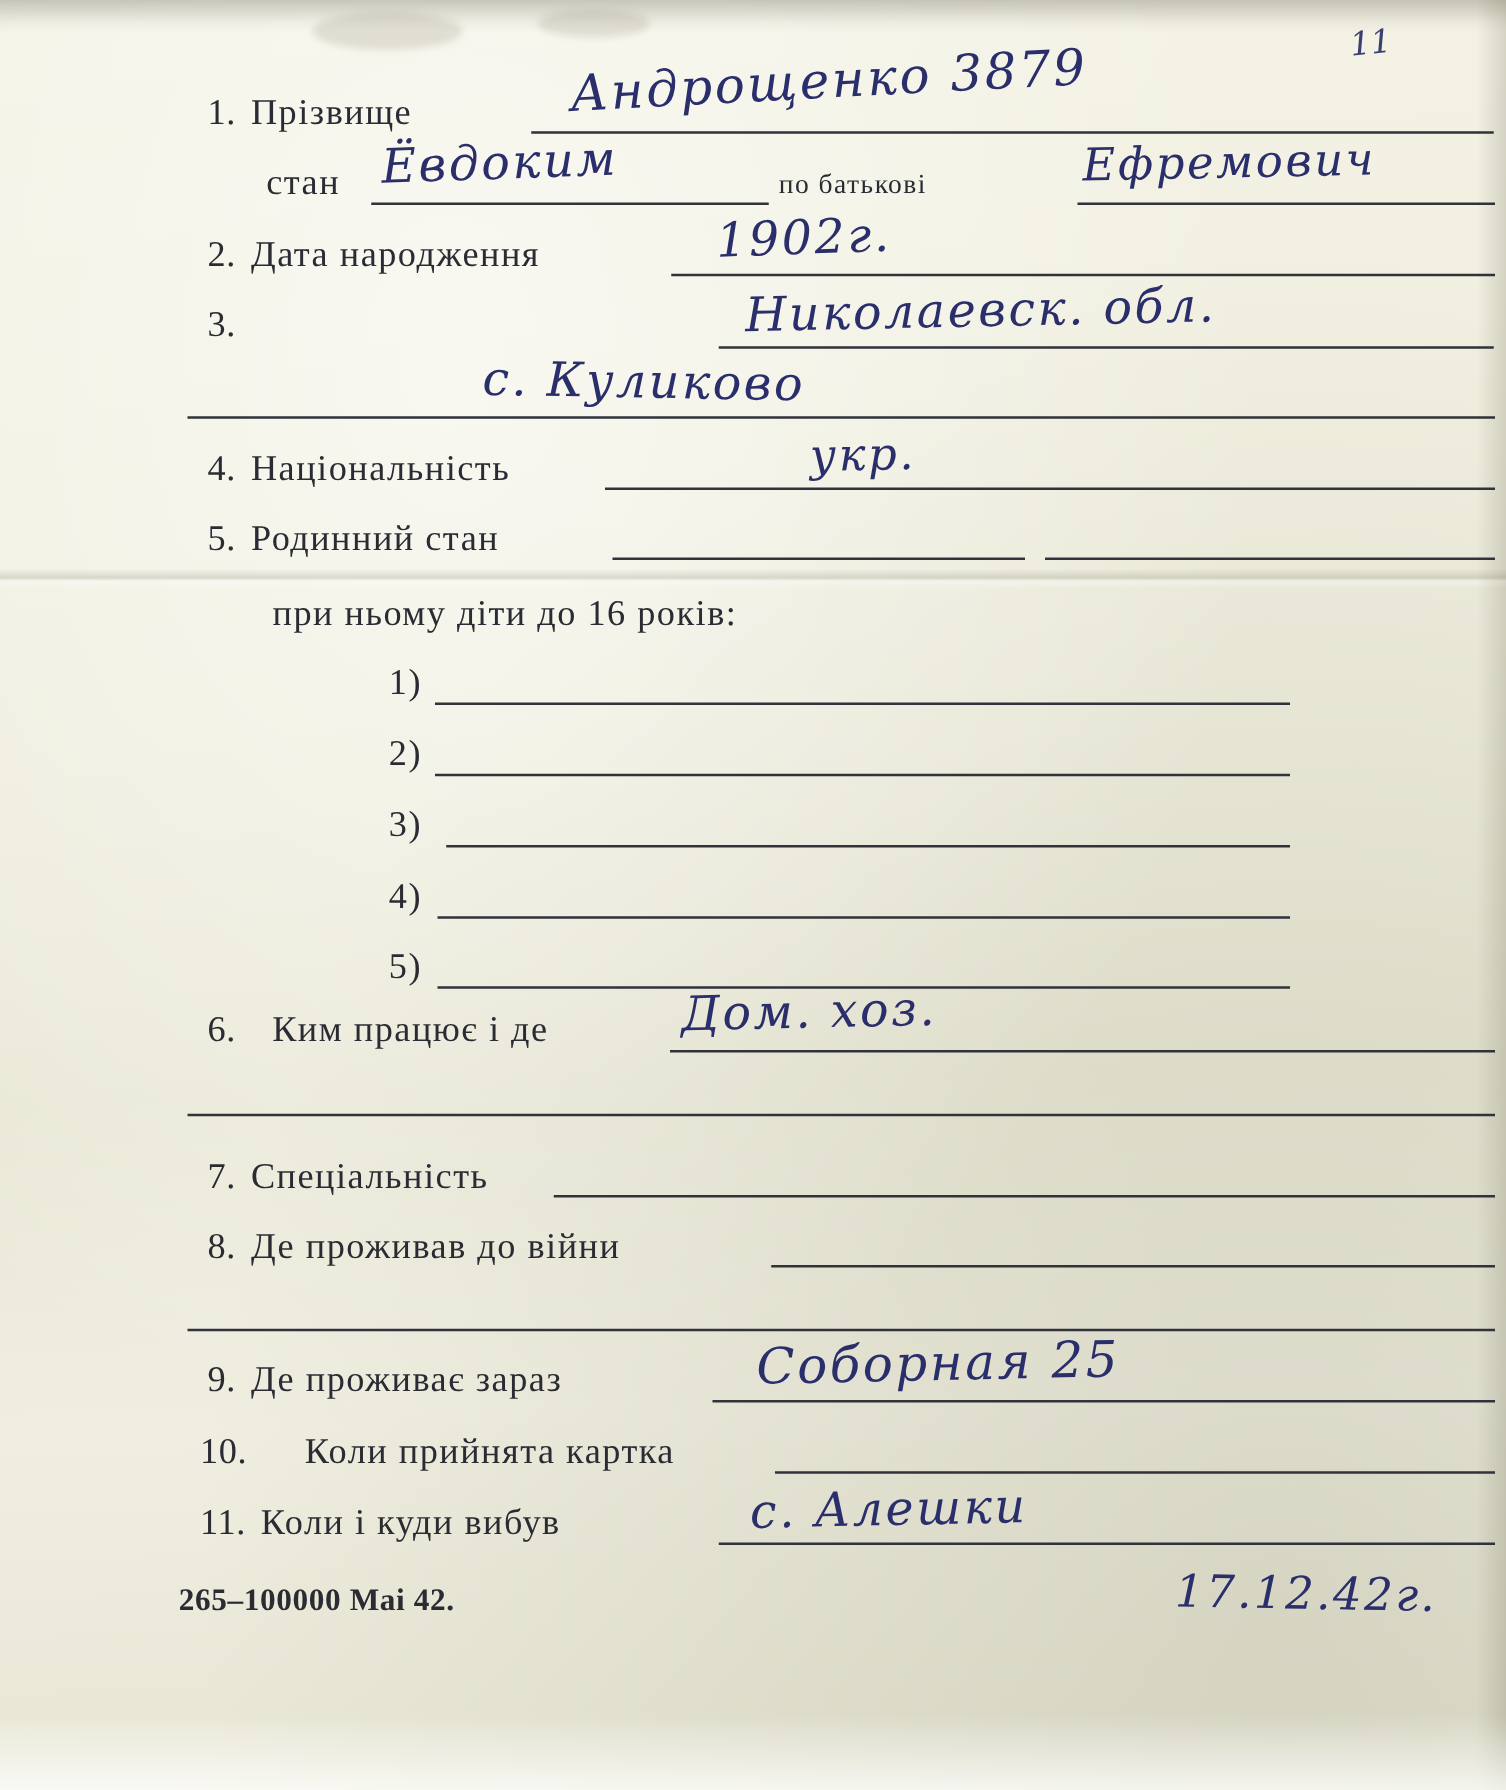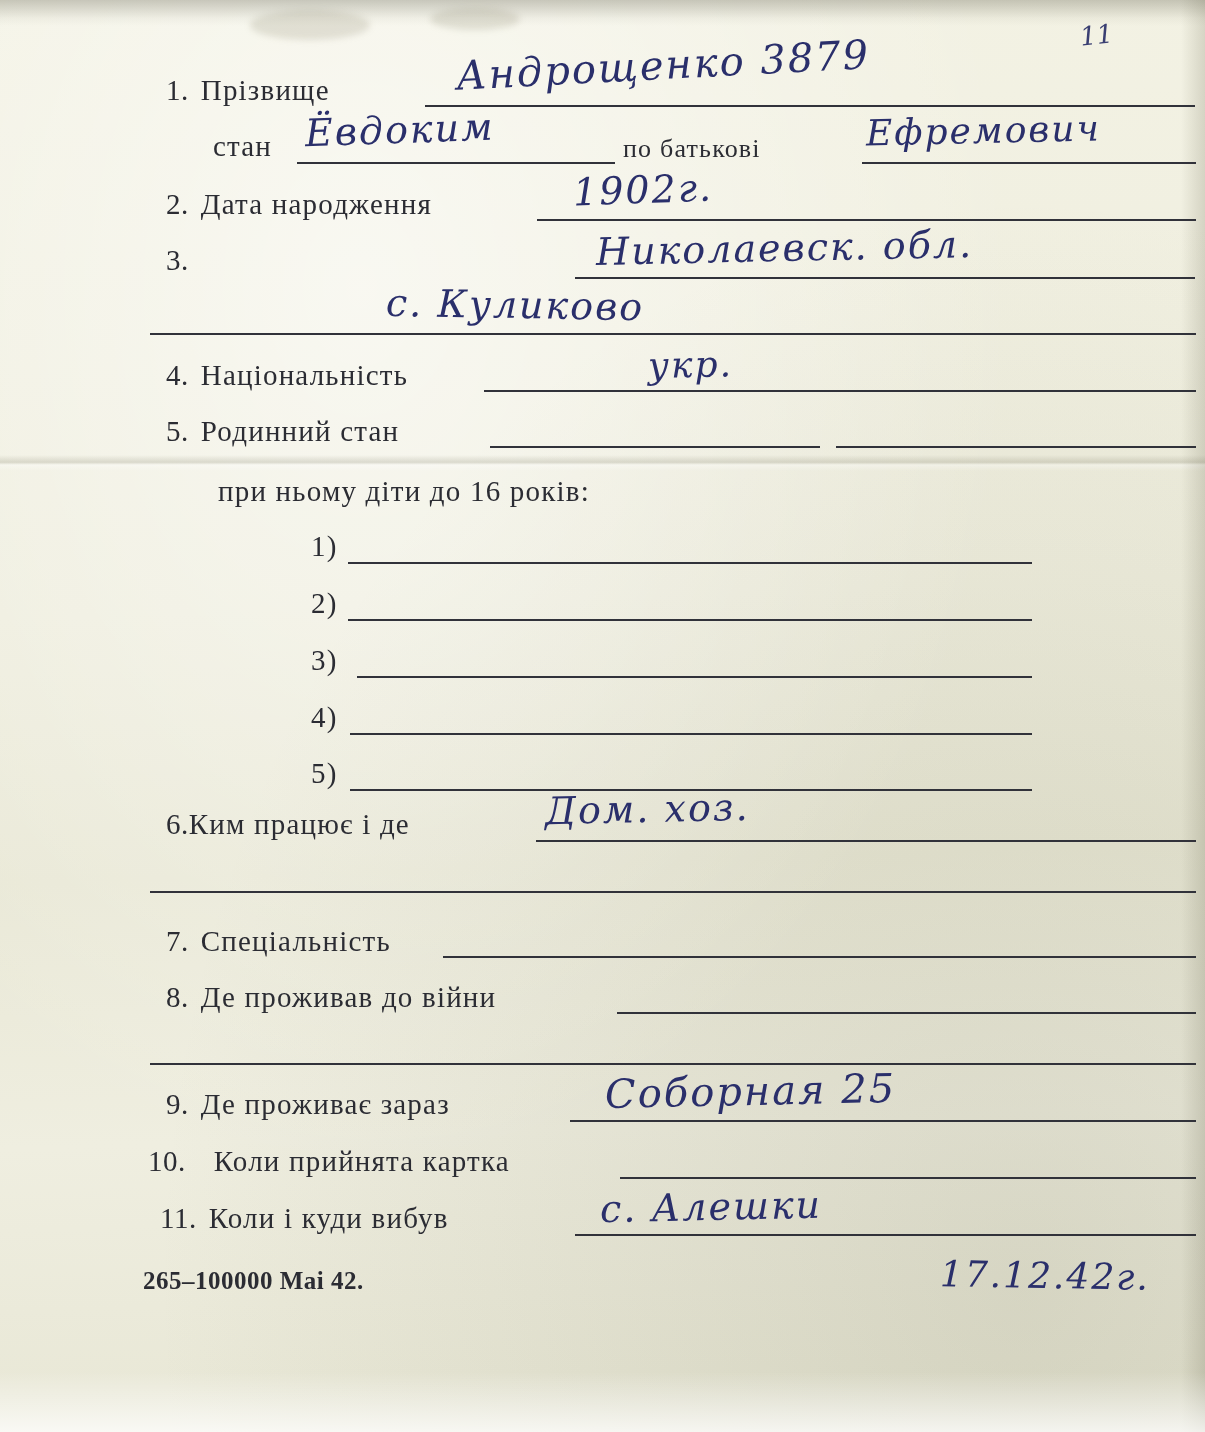--- a/index.html
+++ b/index.html
@@ -133,21 +133,21 @@
   <div class="rule" style="left:425px; top:105px; width:770px;"></div>
   <div class="hand hand-rot-1" style="left:456px; top:42px; font-size:40px;">Андрощенко  3879</div>
 
   <div class="row" style="left:213px; top:130px;">
     <span class="label">стан</span>
   </div>
   <div class="rule" style="left:297px; top:162px; width:318px;"></div>
   <div class="hand hand-rot-2" style="left:305px; top:108px; font-size:38px;">Ёвдоким</div>
 
   <div class="row" style="left:623px; top:134px;">
-    <span class="label" style="font-size:26px;">по батькові</span>
+    <span class="label" style="font-size:22px;">по батькові</span>
   </div>
   <div class="rule" style="left:862px; top:162px; width:334px;"></div>
   <div class="hand hand-rot-3" style="left:866px; top:110px; font-size:36px;">Ефремович</div>
 
   <div class="row" style="left:166px; top:188px;">
     <span class="num">2.</span>
     <span class="label" style="margin-left:12px;">Дата народження</span>
   </div>
   <div class="rule" style="left:537px; top:219px; width:659px;"></div>
   <div class="hand hand-rot-2" style="left:573px; top:168px; font-size:38px;">1902г.</div>
@@ -205,21 +205,21 @@
   <div class="hand" style="left:362px; top:689px; font-size:34px;"></div>
 
   <div class="row" style="left:311px; top:757px;">
     <span class="label">5)</span>
   </div>
   <div class="rule" style="left:350px; top:789px; width:682px;"></div>
   <div class="hand" style="left:362px; top:745px; font-size:34px;"></div>
 
   <div class="row" style="left:166px; top:808px;">
     <span class="num">6.</span>
-    <span class="label" style="margin-left:0;">Ким працює і де</span>
+    <span class="label" style="margin-left:29px;">Ким працює і де</span>
   </div>
   <div class="rule" style="left:536px; top:840px; width:660px;"></div>
   <div class="hand hand-rot-3" style="left:545px; top:787px; font-size:38px;">Дом. хоз.</div>
 
   <div class="rule" style="left:150px; top:891px; width:1046px;"></div>
 
   <div class="row" style="left:166px; top:925px;">
     <span class="num">7.</span>
     <span class="label" style="margin-left:12px;">Спеціальність</span>
   </div>
@@ -235,23 +235,23 @@
 
   <div class="rule" style="left:150px; top:1063px; width:1046px;"></div>
 
   <div class="row" style="left:166px; top:1088px;">
     <span class="num">9.</span>
     <span class="label" style="margin-left:12px;text-align:center;">Де проживає зараз</span>
   </div>
   <div class="rule" style="left:570px; top:1120px; width:626px;"></div>
   <div class="hand hand-rot-3" style="left:605px; top:1068px; font-size:40px;">Соборная 25</div>
 
-  <div class="row" style="left:148px; top:1145px;">
+  <div class="row" style="left:160px; top:1145px;gap:28px;">
     <span class="num">10.</span>
-    <span class="label" style="margin-left:28px;">Коли прийнята картка</span>
+    <span class="label" style="margin-left:18px;">Коли прийнята картка</span>
   </div>
   <div class="rule" style="left:620px; top:1177px; width:576px;"></div>
   <div class="hand" style="left:632px; top:1133px; font-size:34px;"></div>
 
   <div class="row" style="left:160px; top:1202px;">
     <span class="num">11.</span>
     <span class="label" style="margin-left:12px;">Коли і куди вибув</span>
   </div>
   <div class="rule" style="left:575px; top:1234px; width:621px;"></div>
   <div class="hand hand-rot-3" style="left:600px; top:1185px; font-size:38px;">с. Алешки</div>

